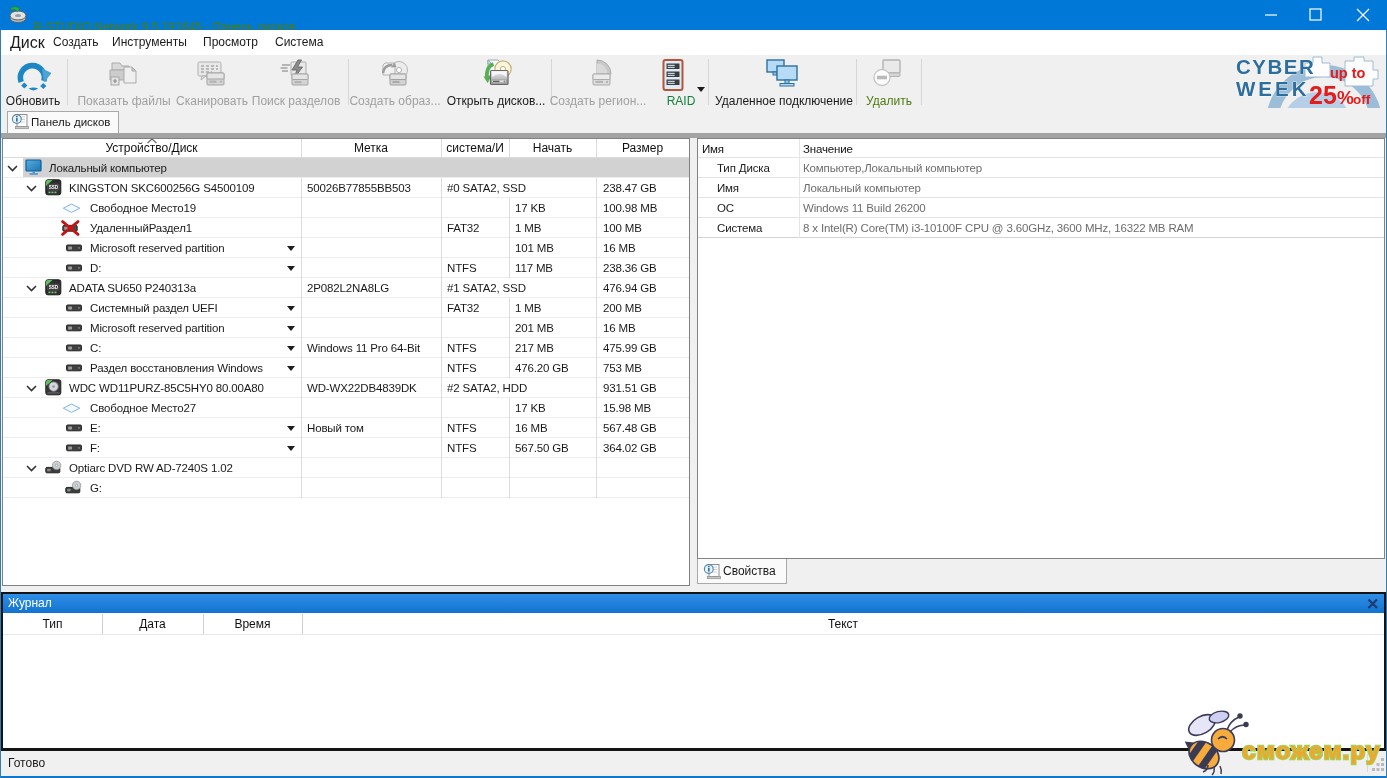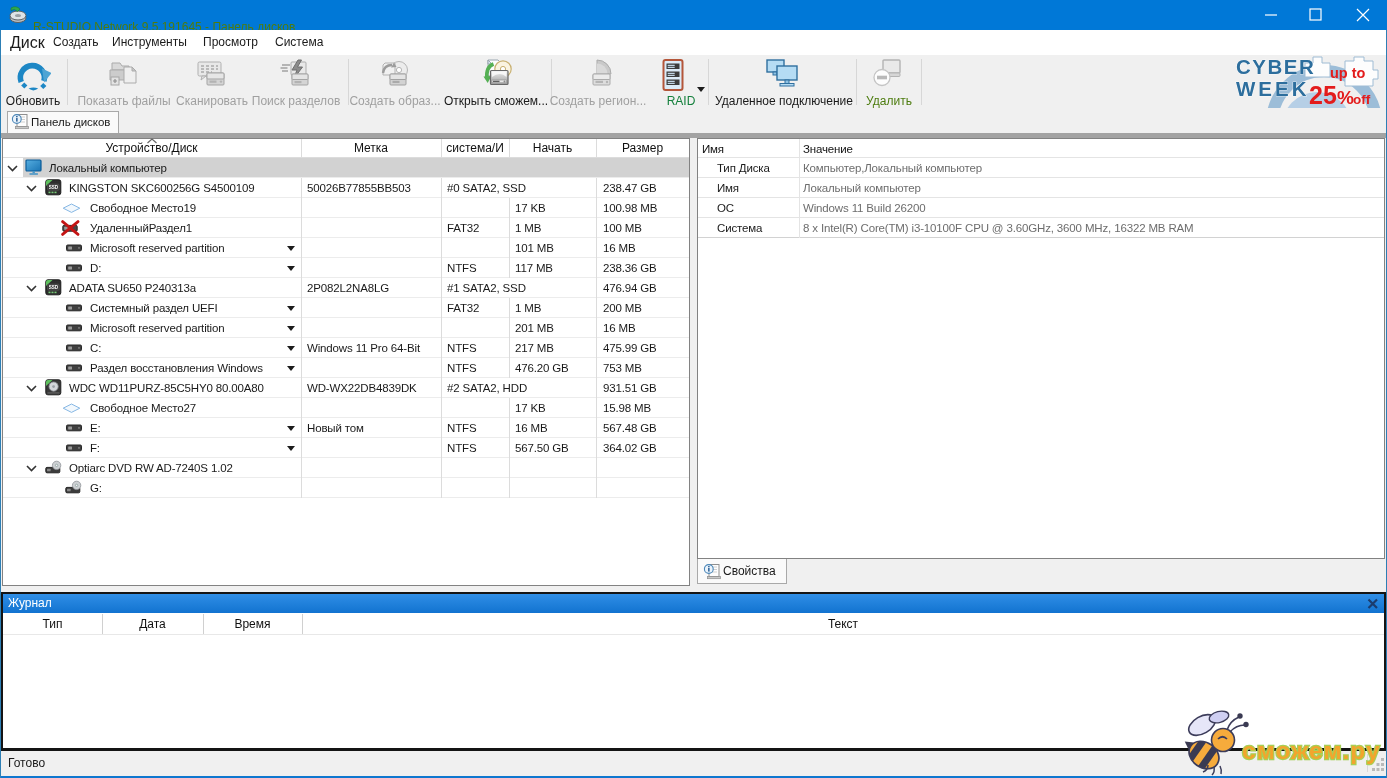--- a/index.html
+++ b/index.html
@@ -103,21 +103,21 @@
 <circle cx="25" cy="12" r="8.2" fill="#faf3e0" stroke="#c8b071" stroke-width="1.2"></circle>
 <circle cx="25" cy="12" r="2.6" fill="#ffffff" stroke="#c8b071"></circle>
 <path d="M15.5 7 q-8 3 -6.5 15" fill="none" stroke="#55b054" stroke-width="3.6"></path>
 <path d="M5.5 19.5 l4.2 6.6 3.8 -7.2 Z" fill="#55b054"></path>
 <rect x="12.5" y="13.5" width="17.5" height="14" rx="1" fill="url(#odg)" stroke="#686868" stroke-width="1.2"></rect>
 <path d="M14 20 q8 -6 14.5 0 l0 -5.5 -14.5 0 Z" fill="#ffffff" opacity="0.75"></path>
 <rect x="14" y="23" width="14.5" height="2.8" fill="#e8e8e8" stroke="#8a8a8a" stroke-width="0.6"></rect>
 <rect x="15" y="23.7" width="6.5" height="1.4" fill="#5f5f5f"></rect>
 <circle cx="26.5" cy="24.4" r="1" fill="#8a8a8a"></circle>
 </svg></div>
-<div class="lbl" style="left:496px;color:#1a1a1a">Открыть сможем...</div>
+<div class="lbl" style="left:496px;color:#1a1a1a">Открыть дисков...</div>
 <div class="a" style="left:580px;top:57px"><svg width="36" height="36" viewBox="0 0 36 36">
 <path d="M17 17 L17 3 A14 14 0 0 1 31 17 Z" fill="#c9c9c9" stroke="#ababab"></path>
 <path d="M17 17 L17 6.5 A10.5 10.5 0 0 1 27.5 17 Z" fill="#d9d9d9"></path>
 <rect x="13" y="17" width="17" height="11" rx="1" fill="#dddddd" stroke="#ababab"></rect>
 <rect x="13" y="17" width="17" height="5.5" rx="1" fill="#ebebeb" stroke="#ababab"></rect>
 <rect x="15.5" y="23.8" width="7.5" height="2.2" fill="#b5b5b5"></rect>
 <circle cx="27" cy="25" r="1.2" fill="#b5b5b5"></circle>
 </svg></div>
 <div class="lbl" style="left:598px;color:#a0a0a0">Создать регион...</div>
 <div class="a" style="left:655px;top:57px"><svg width="36" height="36" viewBox="0 0 36 36">

